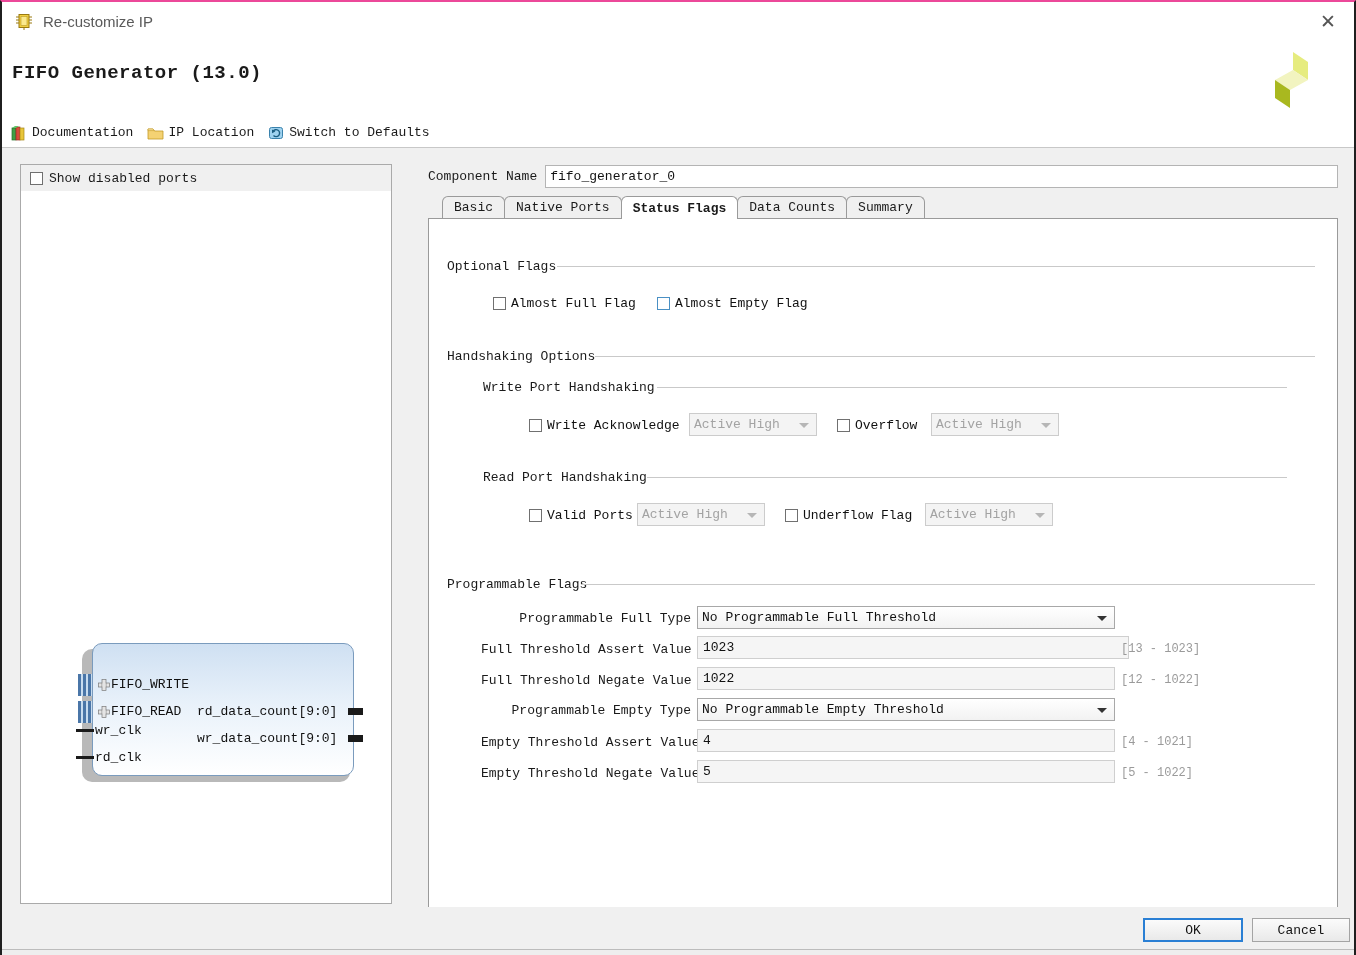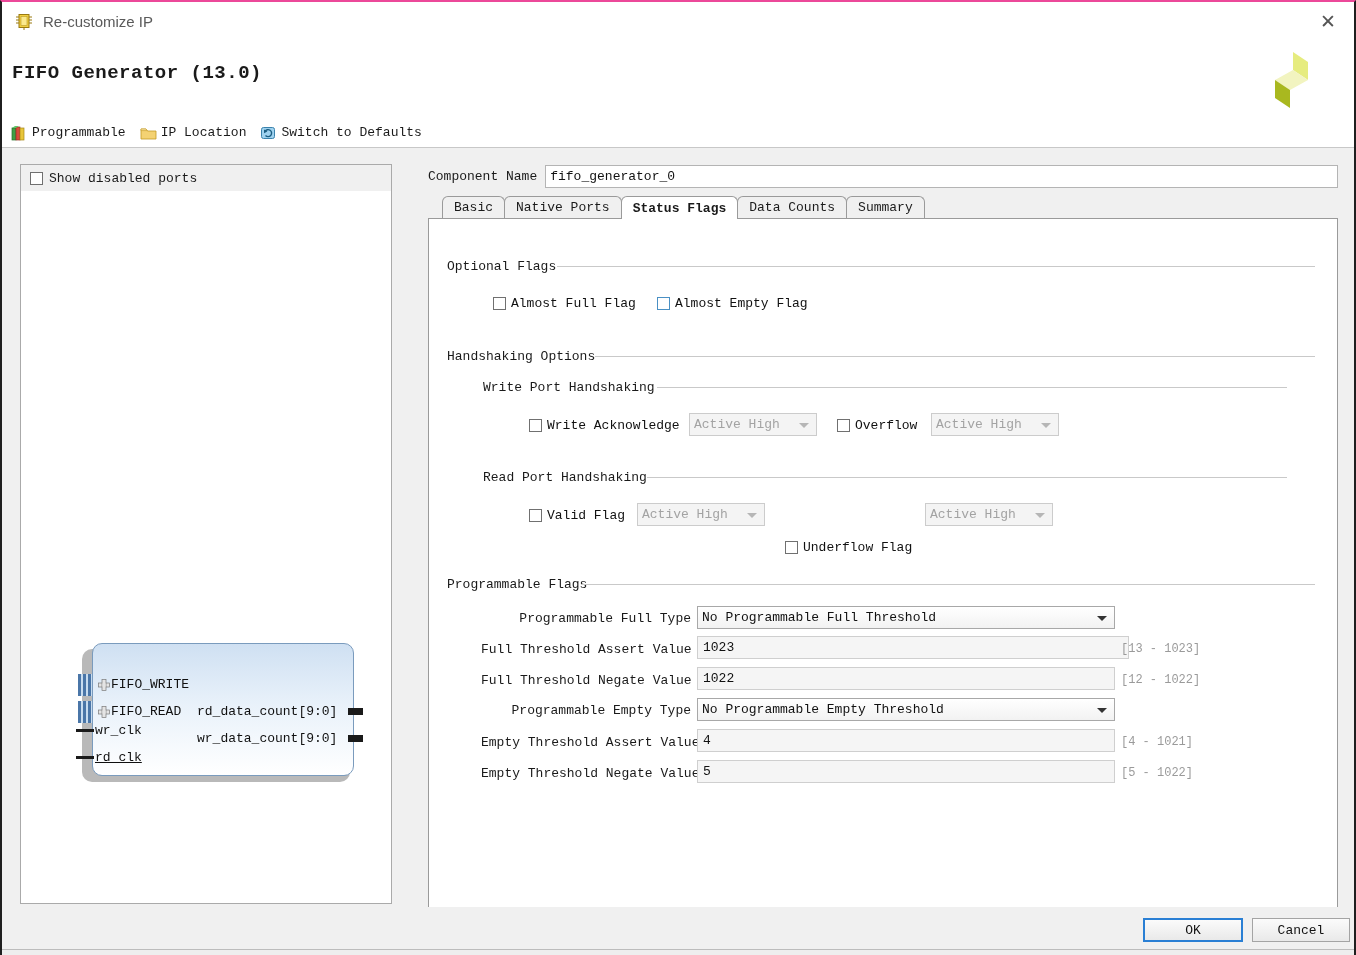--- a/index.html
+++ b/index.html
@@ -279,21 +279,21 @@
   <div class="toolbar">
     <div class="tbtn">
       <span class="ticon">
         <svg width="17" height="16" viewBox="0 0 17 16">
           <rect x="1" y="3" width="4" height="12" fill="#3f9f45" stroke="#25702a" stroke-width="0.7"></rect>
           <rect x="5" y="2" width="4" height="13" fill="#d94a3c" stroke="#9b2c21" stroke-width="0.7"></rect>
           <rect x="9" y="3" width="4" height="12" fill="#e8c53a" stroke="#a68715" stroke-width="0.7"></rect>
           <polygon points="1,3 4,1 8,1 5,3" fill="#63c468"></polygon>
         </svg>
       </span>
-      <span class="lbl">Programmable</span>
+      <span class="lbl">Documentation</span>
     </div>
     <div class="tbtn">
       <span class="ticon">
         <svg width="17" height="16" viewBox="0 0 17 16">
           <path d="M1 4 L6 4 L7.5 6 L16 6 L16 14 L1 14 Z" fill="#f4d273" stroke="#c49a24" stroke-width="0.8"></path>
           <path d="M1 4 L6 4 L7.3 5.6 L1 5.6 Z" fill="#fae6ad" stroke="#c49a24" stroke-width="0.6"></path>
         </svg>
       </span>
       <span class="lbl">IP Location</span>
     </div>
@@ -342,21 +342,21 @@
             <svg width="12" height="12" viewBox="0 0 12 12">
               <rect x="0.5" y="4" width="11" height="4" fill="#e4e4e4" stroke="#7a7a7a" stroke-width="0.7"></rect>
               <rect x="4" y="0.5" width="4" height="11" fill="#e4e4e4" stroke="#7a7a7a" stroke-width="0.7"></rect>
               <rect x="4.4" y="4.4" width="3.2" height="3.2" fill="#e4e4e4"></rect>
             </svg>
           </span>
 
           <span class="portlbl" style="left:35px; top:34px;">FIFO_WRITE</span>
           <span class="portlbl" style="left:35px; top:61px;">FIFO_READ</span>
           <span class="portlbl" style="left:19px; top:80px;">wr_clk</span>
-          <span class="portlbl" style="left:19px; top:107px;text-decoration:underline;">rd_clk</span>
+          <span class="portlbl" style="left:19px; top:107px;">rd_clk</span>
           <span class="portlbl" style="left:121px; top:61px;">rd_data_count[9:0]</span>
           <span class="portlbl" style="left:121px; top:88px;">wr_data_count[9:0]</span>
         </div>
       </div>
     </div>
 
     <div class="rightpanel">
 
       <div class="cname-row">
         <span class="cname-lbl">Component Name</span>
@@ -417,28 +417,28 @@
         <div class="ddl" style="left:502px; top:194px; width:128px;">
           <span>Active High</span>
           <span class="arrow"></span>
         </div>
 
         <div class="grouphdr" style="left:54px; top:251px;">Read Port Handshaking</div>
         <div class="grouprule" style="left:218px; top:258px; width:640px;"></div>
 
         <div class="cbrow" style="left:100px; top:289px;">
           <span class="cbox"></span>
-          <span class="cbtxt">Valid Flag</span>
+          <span class="cbtxt">Valid Ports</span>
         </div>
         <div class="ddl" style="left:208px; top:284px; width:128px;">
           <span>Active High</span>
           <span class="arrow"></span>
         </div>
 
-        <div class="cbrow" style="left:356px; top:289px;margin-top:32px;">
+        <div class="cbrow" style="left:356px; top:289px;">
           <span class="cbox"></span>
           <span class="cbtxt">Underflow Flag</span>
         </div>
         <div class="ddl" style="left:496px; top:284px; width:128px;">
           <span>Active High</span>
           <span class="arrow"></span>
         </div>
 
         <div class="grouphdr" style="left:18px; top:358px;">Programmable Flags</div>
         <div class="grouprule" style="left:152px; top:365px; width:734px;"></div>

